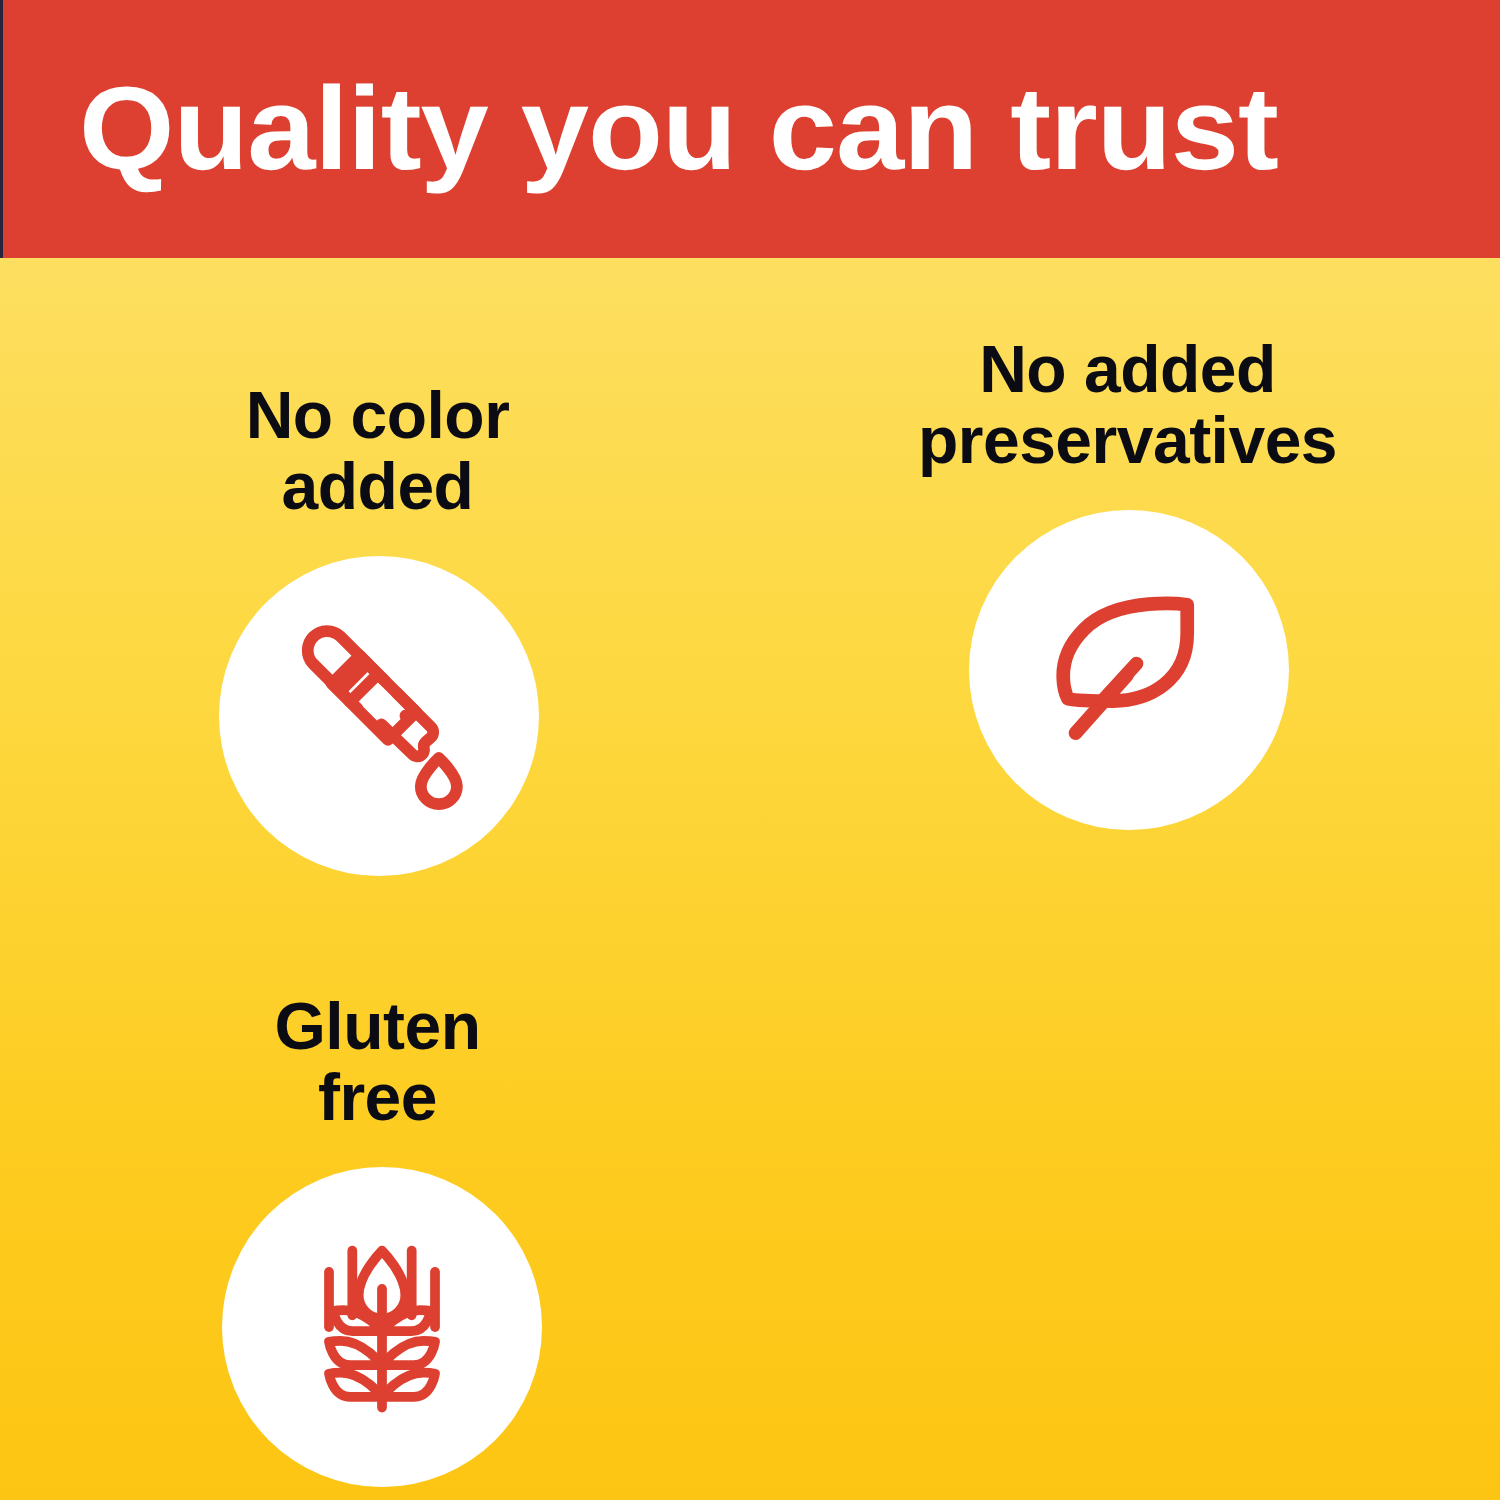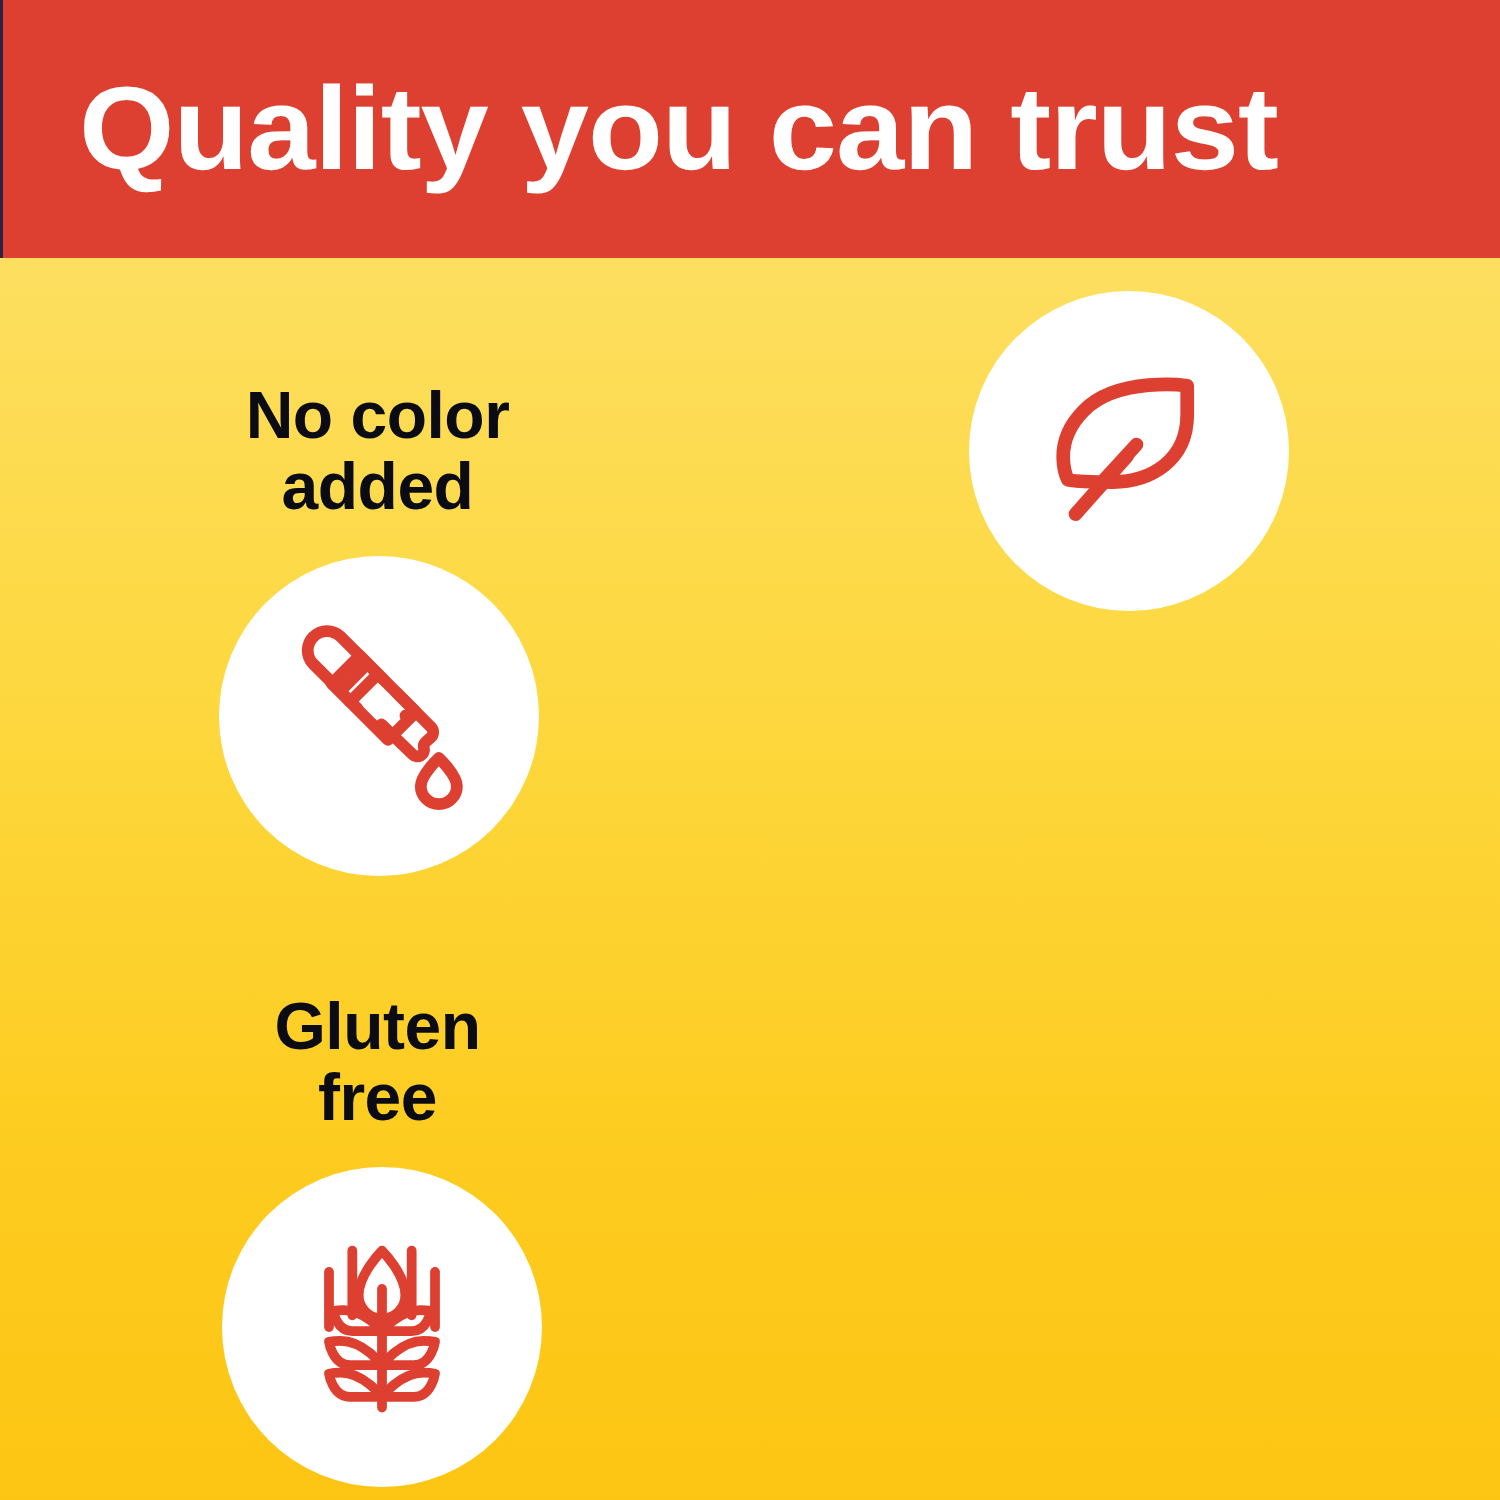--- a/index.html
+++ b/index.html
@@ -115,20 +115,22 @@
             <path d="M62.6 49.8 a2.0 2.0 0 0 0 2.9 0.1"></path>
 
             <path d="M78.5 70.0 c0 0 -8.6 8.0 -8.6 13.4 a8.6 8.6 0 0 0 17.2 0 C87.1 78.0 78.5 70.0 78.5 70.0 Z"></path>
           </svg>
         </span>
       </div>
     </div>
 
 
     <div class="cell" id="cell-no-preservatives">
+      <div class="cell-label">No added
+preservatives</div>
       <div class="circle">
         <span>
           <svg width="214" height="214" viewBox="0 0 100 100" fill="none" stroke="#DD4030" stroke-width="6.4" stroke-linecap="round" stroke-linejoin="round">
 
             <path d="M77.2 19.5 C77.2 19.5 45.0 15.0 29.0 31.0 C13.0 47.0 21.5 63.5 21.5 63.5 C21.5 63.5 26.5 64.5 42.5 64.5 C59.5 64.5 77.2 55.0 77.2 33.0 Z"></path>
 
             <path d="M25.0 79.5 L49.0 52.5"></path>
 
             <path d="M37.0 65.0 L53.5 47.0"></path>
           </svg>

